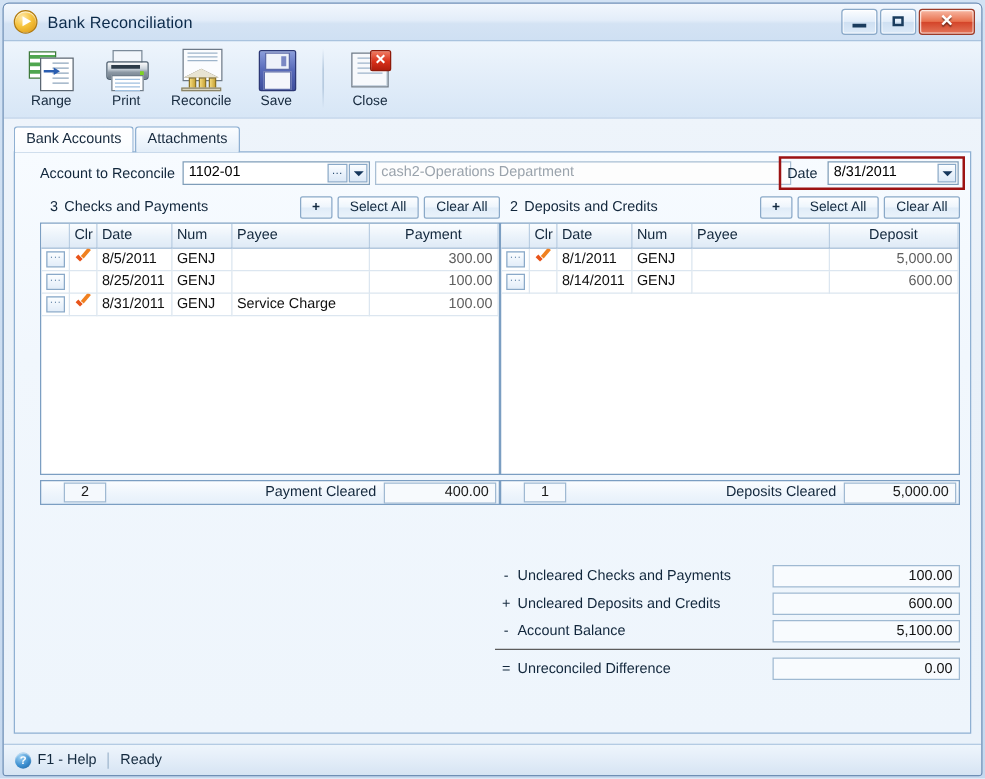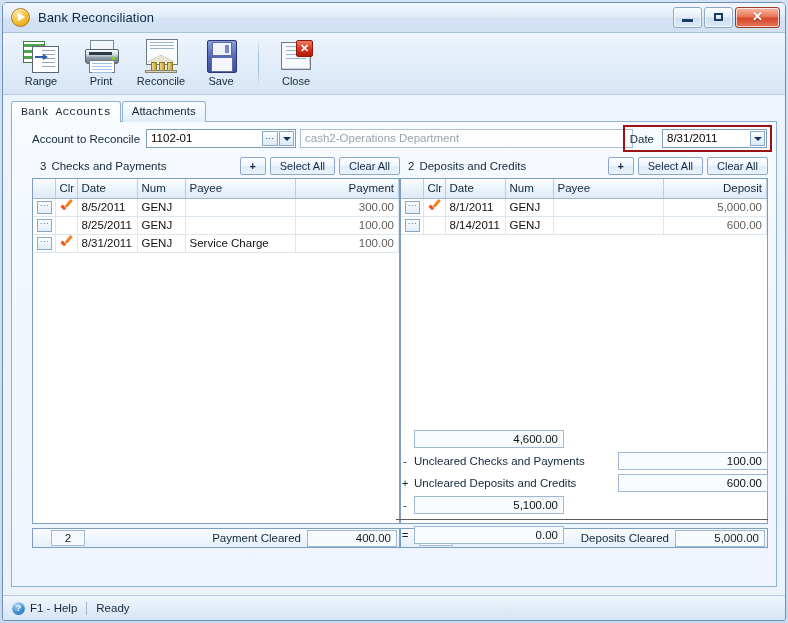--- a/index.html
+++ b/index.html
@@ -195,21 +195,20 @@
     border: 1px solid #8fb0d2;
     border-bottom: none;
     border-radius: 3px 3px 0 0;
     background: linear-gradient(180deg,#fbfdff 0%, #eef5fc 55%, #e2edf8 100%);
     margin-right: 1px;
   }
   .tab.active {
     background: linear-gradient(180deg,#ffffff 0%, #fbfdff 60%, #f7fbff 100%);
     position: relative;
     z-index: 3;
-    font-family: Liberation Mono, monospace;
   }
   .panel-body {
     position: relative;
     margin-top: -1px;
     border: 1px solid #8fb0d2;
     background: linear-gradient(180deg,#f7fbff 0%, #f1f7fd 35%, #eef5fc 100%);
     height: 466px;
     box-sizing: border-box;
     padding: 6px 8px 0 20px;
   }
@@ -286,39 +285,39 @@
     text-align: center;
     box-sizing: border-box;
   }
   .btn.plus { padding: 0; width: 26px; font-weight: bold; }
 
   
   .grid {
     margin-top: 3px;
     border: 1px solid #7b9ec2;
     background: #fff;
-    height: 346px;
+    height: 202px;
     box-sizing: border-box;
     position: relative;
     overflow: hidden;
   }
   table.tbl { width: 100%; border-collapse: collapse; table-layout: fixed; }
   table.tbl th {
     height: 19px;
     background: linear-gradient(180deg,#fbfdff 0%, #eaf2fa 55%, #dfeaf6 100%);
     border-right: 1px solid #b9cde2;
     border-bottom: 1px solid #9bb7d4;
     font-weight: normal;
     font-size: 11.5px;
     color: #12273c;
     text-align: left;
     padding: 0 4px;
     box-sizing: border-box;
   }
-  table.tbl th.num { text-align: right; }
+  table.tbl th.num { text-align: center; }
   table.tbl td {
     height: 18px;
     border-right: 1px solid #dce6f0;
     border-bottom: 1px solid #dce6f0;
     font-size: 11.5px;
     color: #101010;
     padding: 0 4px;
     box-sizing: border-box;
     white-space: nowrap;
     overflow: hidden;
@@ -703,39 +702,40 @@
               <span class="tot-count">1</span>
               <span class="tot-label">Deposits Cleared</span>
               <span class="tot-value">5,000.00</span>
             </div>
           </div>
         </div>
 
         <div class="summary">
           <div class="sum-row bold">
             <span class="sum-op"></span>
-            <span class="sum-value">4,600.00</span>
           </div>
           <div class="sum-row">
             <span class="sum-op">-</span>
             <span class="sum-label">Uncleared Checks and Payments</span>
             <span class="sum-value">100.00</span>
           </div>
           <div class="sum-row">
             <span class="sum-op">+</span>
             <span class="sum-label">Uncleared Deposits and Credits</span>
             <span class="sum-value">600.00</span>
           </div>
           <div class="sum-row">
             <span class="sum-op">-</span>
+            <span class="sum-label">Account Balance</span>
             <span class="sum-value">5,100.00</span>
           </div>
           <div class="sum-div"></div>
           <div class="sum-row">
             <span class="sum-op">=</span>
+            <span class="sum-label">Unreconciled Difference</span>
             <span class="sum-value">0.00</span>
           </div>
         </div>
 
       </div>
     </div>
 
     <div class="statusbar">
       <span class="help-icon">?</span>
       <span>F1 - Help</span>

